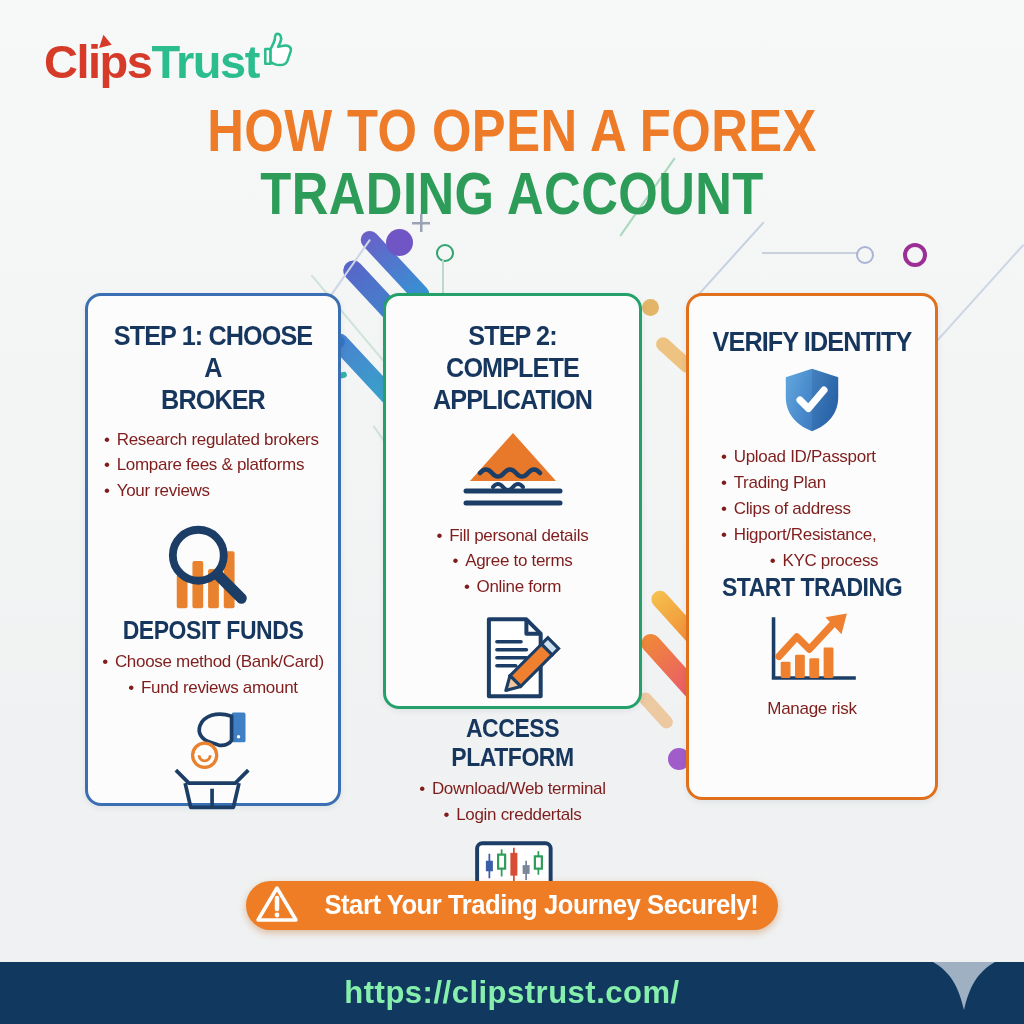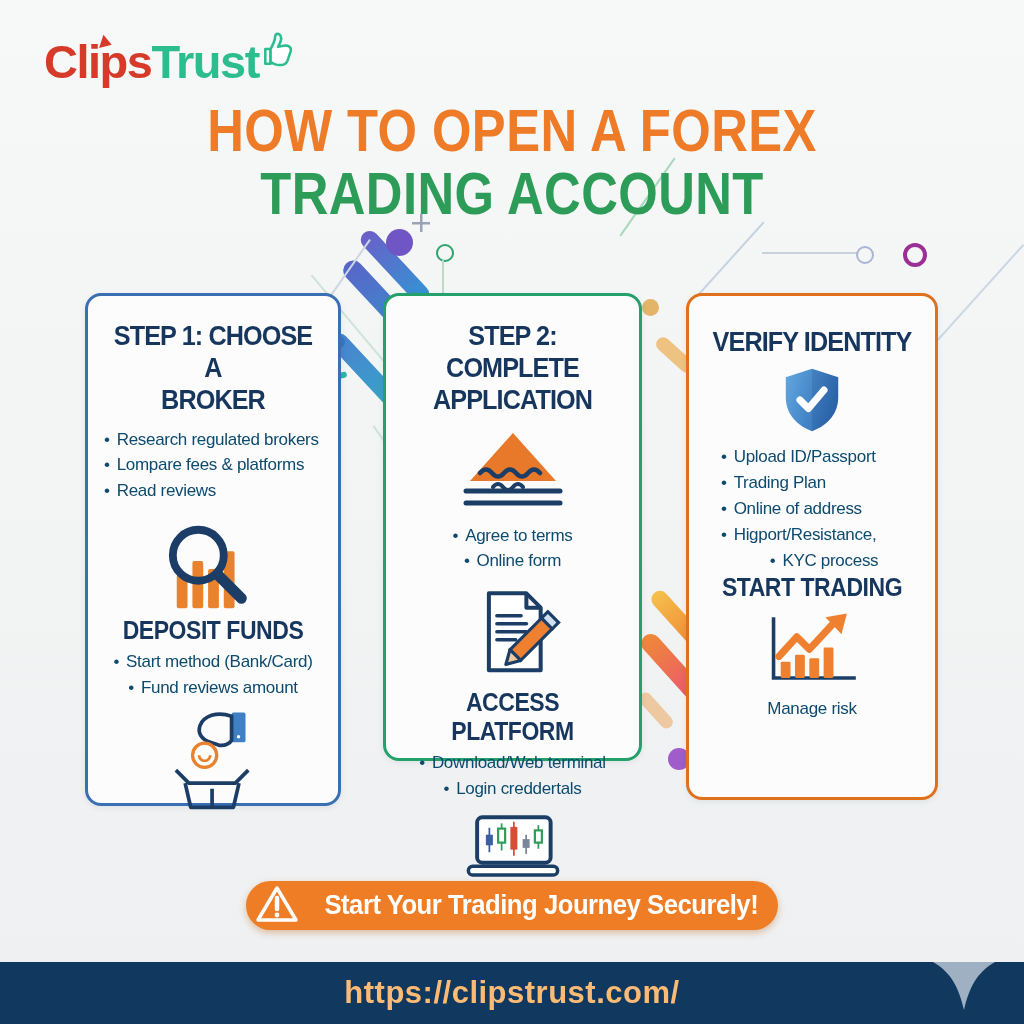--- a/index.html
+++ b/index.html
@@ -60,29 +60,29 @@
          font-weight:700;line-height:1.06;}
   .title .t1{font-size:59px;color:#ee7b28;transform:scaleX(.86);letter-spacing:.5px;}
   .title .t2{font-size:59px;color:#2e9c59;transform:scaleX(.86);letter-spacing:.5px;}
 
   
   .card{position:absolute;top:293px;z-index:2;box-sizing:border-box;
         background:#fcfcfc;border-radius:16px;border:3px solid;
         box-shadow:0 2px 6px rgba(30,50,90,.08);
         display:flex;flex-direction:column;align-items:center;padding:24px 8px 12px;}
   .card1{left:85px;width:256px;height:513px;border-color:#3a6fb3;}
-  .card2{left:383px;width:259px;height:468px;border-color:#24a06b;}
+  .card2{left:383px;width:259px;height:416px;border-color:#24a06b;}
   .card3{left:686px;width:252px;height:507px;border-color:#e1701d;padding-top:30px;}
   .card h2{margin:0;font-size:28px;font-weight:700;color:#16365e;text-align:center;
            line-height:1.15;letter-spacing:-1px;transform:scaleX(.9);width:100%;}
   .card h2 .hline{display:block;}
   .card h3{margin:0;font-size:25px;font-weight:700;color:#16365e;text-align:center;
            letter-spacing:-.5px;transform:scaleX(.92);width:100%;}
   .bullets{list-style:none;margin:0;padding:0;width:100%;font-size:17px;
-           color:#0c4a6e;line-height:1.52;letter-spacing:-.3px;}
+           color:#7f1d1d;line-height:1.52;letter-spacing:-.3px;}
   .bullets li{white-space:nowrap;}
   .bullets li::before{content:"•";margin-right:7px;}
   .bullets.left{padding-left:8px;box-sizing:border-box;text-align:left;}
   .bullets.left3{padding-left:24px;box-sizing:border-box;text-align:left;}
   .bullets.center{text-align:center;}
   .bullets li.ctr{text-align:center;padding-left:0;}
   .bullets li.no-dot::before{content:"";margin:0;}
   .icon-wrap{display:flex;justify-content:center;}
   .caption{font-size:19px;color:#1d3c68;text-align:center;margin-top:2px;}
 
@@ -92,21 +92,21 @@
   
   .banner{position:absolute;left:246px;top:881px;width:532px;height:49px;z-index:3;
           background:#ee7d26;border-radius:26px;display:flex;align-items:center;
           justify-content:center;gap:14px;box-shadow:0 3px 7px rgba(190,90,10,.35);}
   .banner .btext{color:#fff;font-size:27px;font-weight:700;letter-spacing:-.5px;
           transform:scaleX(.95);white-space:nowrap;}
 
   
   .footer{position:absolute;left:0;top:962px;width:100%;height:62px;z-index:3;
           background:#11395f;display:flex;align-items:center;justify-content:center;}
-  .footer .url{color:#fdba74;font-size:31px;font-weight:700;letter-spacing:.5px;}
+  .footer .url{color:#86efac;font-size:31px;font-weight:700;letter-spacing:.5px;}
   .footer-arrow{position:absolute;left:933px;top:962px;z-index:4;}
 </style>
 </head>
 <body>
 
 <div class="page">
 
   <div class="deco stripe stripe-blue-a"></div>
   <div class="deco stripe stripe-blue-b"></div>
   <div class="deco stripe stripe-blue-c"></div>
@@ -149,37 +149,37 @@
   </div>
 
   <section class="card card1">
     <h2>
       <span class="hline">STEP 1: CHOOSE A</span>
       <span class="hline">BROKER</span>
     </h2>
     <ul class="bullets left m-t10">
       <li>Research regulated brokers</li>
       <li>Lompare fees &amp; platforms</li>
-      <li>Read reviews</li>
+      <li>Your reviews</li>
     </ul>
     <div class="icon-wrap m-t14">
       <svg width="122" height="98" viewBox="0 0 122 100">
         <g fill="#e8822e">
           <rect x="24" y="58" width="11" height="34" rx="2"></rect>
           <rect x="40" y="44" width="11" height="48" rx="2"></rect>
           <rect x="56" y="52" width="11" height="40" rx="2"></rect>
           <rect x="72" y="34" width="11" height="58" rx="2"></rect>
         </g>
         <circle cx="46" cy="38" r="26" fill="none" stroke="#1c3e66" stroke-width="8"></circle>
         <line x1="66" y1="58" x2="90" y2="82" stroke="#1c3e66" stroke-width="11" stroke-linecap="round"></line>
       </svg>
     </div>
     <h3 class="m-t22">DEPOSIT FUNDS</h3>
     <ul class="bullets center m-t4">
-      <li>Start method (Bank/Card)</li>
+      <li>Choose method (Bank/Card)</li>
       <li>Fund reviews amount</li>
     </ul>
     <div class="icon-wrap m-t6">
       <svg width="112" height="104" viewBox="0 0 120 112">
         <rect x="80" y="6" width="15" height="32" rx="2" fill="#3f7fc4"></rect>
         <circle cx="87.5" cy="32" r="1.8" fill="#fff"></circle>
         <path d="M80 10 C64 4 50 10 46 20 C43 28 48 35 57 38 L66 41 C72 42 78 40 80 36 Z" fill="none" stroke="#1c3e66" stroke-width="4" stroke-linejoin="round"></path>
         <circle cx="51" cy="52" r="13" fill="#fff" stroke="#e8822e" stroke-width="3.5"></circle>
         <path d="M45 52 a6 6 0 1 0 12 0" fill="none" stroke="#e8822e" stroke-width="3"></path>
         <g stroke="#1c3e66" stroke-width="4" fill="none" stroke-linejoin="round">
@@ -199,20 +199,21 @@
     <div class="icon-wrap m-t12">
       <svg width="150" height="82" viewBox="0 0 150 82">
         <path d="M75 4 L118 52 H32 Z" fill="#e8782a"></path>
         <path d="M42 44 q6 -7 12 0 q6 7 12 0 q6 -7 12 0 q6 7 12 0 q6 -7 12 0" fill="none" stroke="#1c3e66" stroke-width="4.5" stroke-linecap="round"></path>
         <line x1="28" y1="62" x2="122" y2="62" stroke="#1c3e66" stroke-width="5" stroke-linecap="round"></line>
         <path d="M55 58 q5 -6 10 0 q5 6 10 0 q5 -6 10 0" fill="none" stroke="#1c3e66" stroke-width="4" stroke-linecap="round"></path>
         <line x1="28" y1="74" x2="122" y2="74" stroke="#1c3e66" stroke-width="5" stroke-linecap="round"></line>
       </svg>
     </div>
     <ul class="bullets center m-t12">
+      <li>Fill personal details</li>
       <li>Agree to terms</li>
       <li>Online form</li>
     </ul>
     <div class="icon-wrap m-t14">
       <svg width="104" height="100" viewBox="0 0 110 112">
         <path d="M28 6 H70 L86 22 V92 H28 Z" fill="#fff" stroke="#1c3e66" stroke-width="4.5" stroke-linejoin="round"></path>
         <path d="M70 6 V22 H86" fill="none" stroke="#1c3e66" stroke-width="4.5" stroke-linejoin="round"></path>
         <g stroke="#1c3e66" stroke-width="4" stroke-linecap="round">
           <line x1="37" y1="31" x2="64" y2="31"></line>
           <line x1="37" y1="40" x2="70" y2="40"></line>
@@ -263,21 +264,21 @@
           </linearGradient>
         </defs>
         <path d="M43 4 L80 16 V44 C80 68 64 84 43 92 C22 84 6 68 6 44 V16 Z" fill="url(#shg)"></path>
         <path d="M43 4 L80 16 V44 C80 68 64 84 43 92 Z" fill="rgba(20,40,80,0.12)"></path>
         <polyline points="26,48 38,60 60,34" fill="none" stroke="#fff" stroke-width="10" stroke-linecap="round" stroke-linejoin="round"></polyline>
       </svg>
     </div>
     <ul class="bullets left3 m-t10">
       <li>Upload ID/Passport</li>
       <li>Trading Plan</li>
-      <li>Online of address</li>
+      <li>Clips of address</li>
       <li>Higport/Resistance,</li>
       <li class="ctr">KYC process</li>
     </ul>
     <h3 class="m-t26">START TRADING</h3>
     <div class="icon-wrap m-t8">
       <svg width="104" height="76" viewBox="0 0 110 85">
         <polyline points="12,8 12,76 104,76" fill="none" stroke="#1c3e66" stroke-width="4"></polyline>
         <g fill="#ef8030">
           <rect x="20" y="58" width="11" height="18" rx="1.5"></rect>
           <rect x="36" y="50" width="11" height="26" rx="1.5"></rect>

